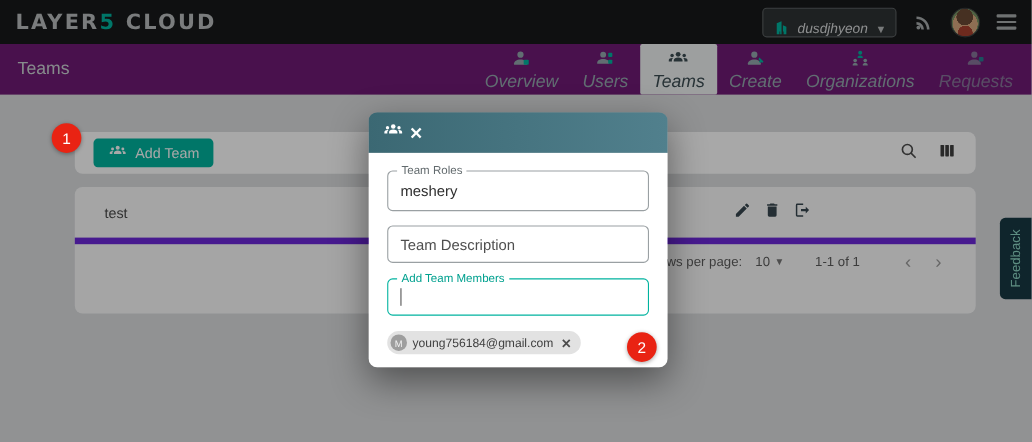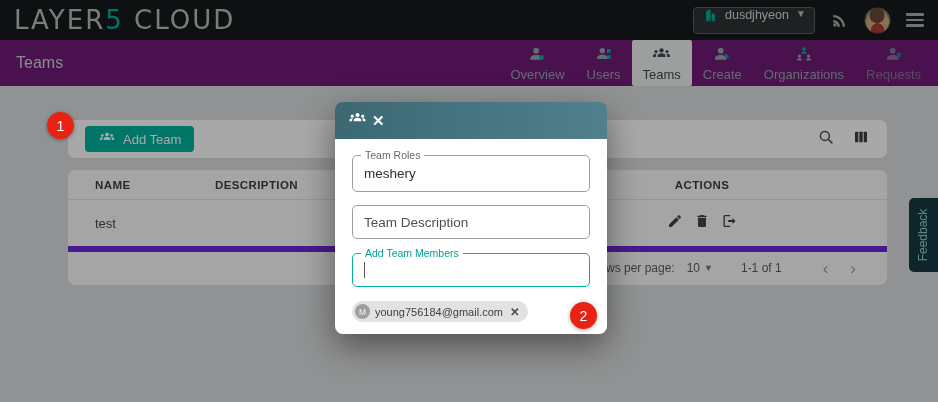--- a/index.html
+++ b/index.html
@@ -1,39 +1,39 @@
 <!DOCTYPE html>
 <html><head>
 <meta charset="utf-8">
 <style>
   * { margin:0; padding:0; box-sizing:border-box; }
   body { font-family:"Liberation Sans", sans-serif; background:#555; }
   #screen { position:relative; width:938px; height:402px; overflow:hidden; background:#dcdee0; font-family:"Liberation Sans", sans-serif; }
 
   
   .topbar { position:absolute; top:0; left:0; right:0; height:40px; background:#17191a; display:flex; align-items:center; padding:0 14px; z-index:1; }
-  .logo { font-family:"DejaVu Sans", sans-serif; font-weight:normal; font-size:26px; letter-spacing:2px; color:#b9bdbe; white-space:pre; }
+  .logo { font-family:"DejaVu Sans", sans-serif; font-weight:bold; font-size:19px; letter-spacing:2px; color:#b9bdbe; white-space:pre; }
   .logo .five { color:#00B39F; }
   .topbar-right { margin-left:auto; display:flex; align-items:center; gap:15px; }
-  .org-select { height:27px; width:122px; background:#2e3234; border:1px solid #5c6163; border-radius:4px; display:flex; align-items:flex-start; gap:7px; padding:0 9px; color:#d8dadb; font-size:12.5px; cursor:pointer; }
+  .org-select { height:27px; width:122px; background:#2e3234; border:1px solid #5c6163; border-radius:4px; display:flex; align-items:flex-end; gap:7px; padding:0 9px; color:#d8dadb; font-size:12.5px; cursor:pointer;font-style:italic; }
   .org-select .caret { margin-left:auto; color:#b6babb; font-size:10px; }
   .icon-btn svg { display:block; }
   .avatar { width:27px; height:27px; border-radius:50%; background:
       radial-gradient(circle at 50% 88%, #a8402e 0 26%, transparent 27%),
       radial-gradient(circle at 48% 30%, #6b4a35 0 34%, transparent 35%),
       radial-gradient(circle at 50% 55%, #d8a87f 0 60%, #7a9464 61%);
       border:1px solid #3a3d3e; cursor:pointer; }
   .hamburger { display:flex; flex-direction:column; gap:3px; cursor:pointer; }
   .hamburger span { width:18px; height:2.5px; background:#a9adae; border-radius:1px; }
 
   
   .navbar { position:absolute; top:40px; left:0; right:0; height:46px; background:#701a75; display:flex; align-items:center; padding:0 0 0 16px; z-index:1; }
   .page-title { color:#ccd3d5; font-size:16px; }
   .nav-items { margin-left:auto; display:flex; height:100%; align-items:stretch; margin-right:6px; }
-  .nav-item { display:flex; flex-direction:column; align-items:center; justify-content:center; gap:3px; color:#93a7ad; font-size:13px; padding:0 11px; cursor:pointer; min-width:52px; }
+  .nav-item { display:flex; flex-direction:column; align-items:center; justify-content:center; gap:3px; color:#93a7ad; font-size:16px; padding:0 11px; cursor:pointer; min-width:52px;font-style:italic; }
   .nav-item svg { display:block; }
   .nav-item.active { background:#eef1f2; color:#3c4d52; border-radius:2px; }
   .nav-item.dim { opacity:.65; }
 
   
   .toolbar-paper { position:absolute; left:68px; top:120px; width:819px; height:38px; background:#ffffff; border-radius:7px; display:flex; align-items:center; padding:0 17px; z-index:1; }
   .add-team-btn { height:26px; background:#00B39F; border:none; border-radius:4px; color:#fff; font-size:13px; display:flex; align-items:center; gap:7px; padding:0 13px; cursor:pointer; font-family:"Liberation Sans", sans-serif; }
   .toolbar-icons { margin-left:auto; display:flex; align-items:center; gap:17px; }
 
   .table-paper { position:absolute; left:68px; top:170px; width:819px; height:115px; background:#fbfbfb; border-radius:7px; z-index:1; display:flex; flex-direction:column; }
@@ -210,25 +210,20 @@
           </svg></span>
       <span><svg width="18" height="18" viewBox="0 0 24 24" fill="#3f3f3f">
             <rect x="4" y="5" width="4.4" height="14" rx="0.8"></rect>
             <rect x="9.8" y="5" width="4.4" height="14" rx="0.8"></rect>
             <rect x="15.6" y="5" width="4.4" height="14" rx="0.8"></rect>
           </svg></span>
     </div>
   </div>
 
   <div class="table-paper">
-    <div class="t-row t-head">
-      <span class="t-col-name">NAME</span>
-      <span class="t-col-desc">DESCRIPTION</span>
-      <span class="t-col-actions">ACTIONS</span>
-    </div>
     <div class="t-row t-body">
       <span class="t-col-name cell">test</span>
       <span class="t-col-desc cell"></span>
       <span class="t-col-actions">
         <span class="action-icons">
           <span><svg width="16" height="16" viewBox="0 0 24 24" fill="#37474f">
                 <path d="M3 17.25V21h3.75L17.81 9.94l-3.75-3.75L3 17.25zM20.71 7.04a1 1 0 0 0 0-1.41l-2.34-2.34a1 1 0 0 0-1.41 0l-1.83 1.83 3.75 3.75 1.83-1.83z"></path>
               </svg></span>
           <span><svg width="16" height="16" viewBox="0 0 24 24" fill="#37474f">
                 <path d="M6 19a2 2 0 0 0 2 2h8a2 2 0 0 0 2-2V7H6v12zM19 4h-3.5l-1-1h-5l-1 1H5v2h14V4z"></path>

